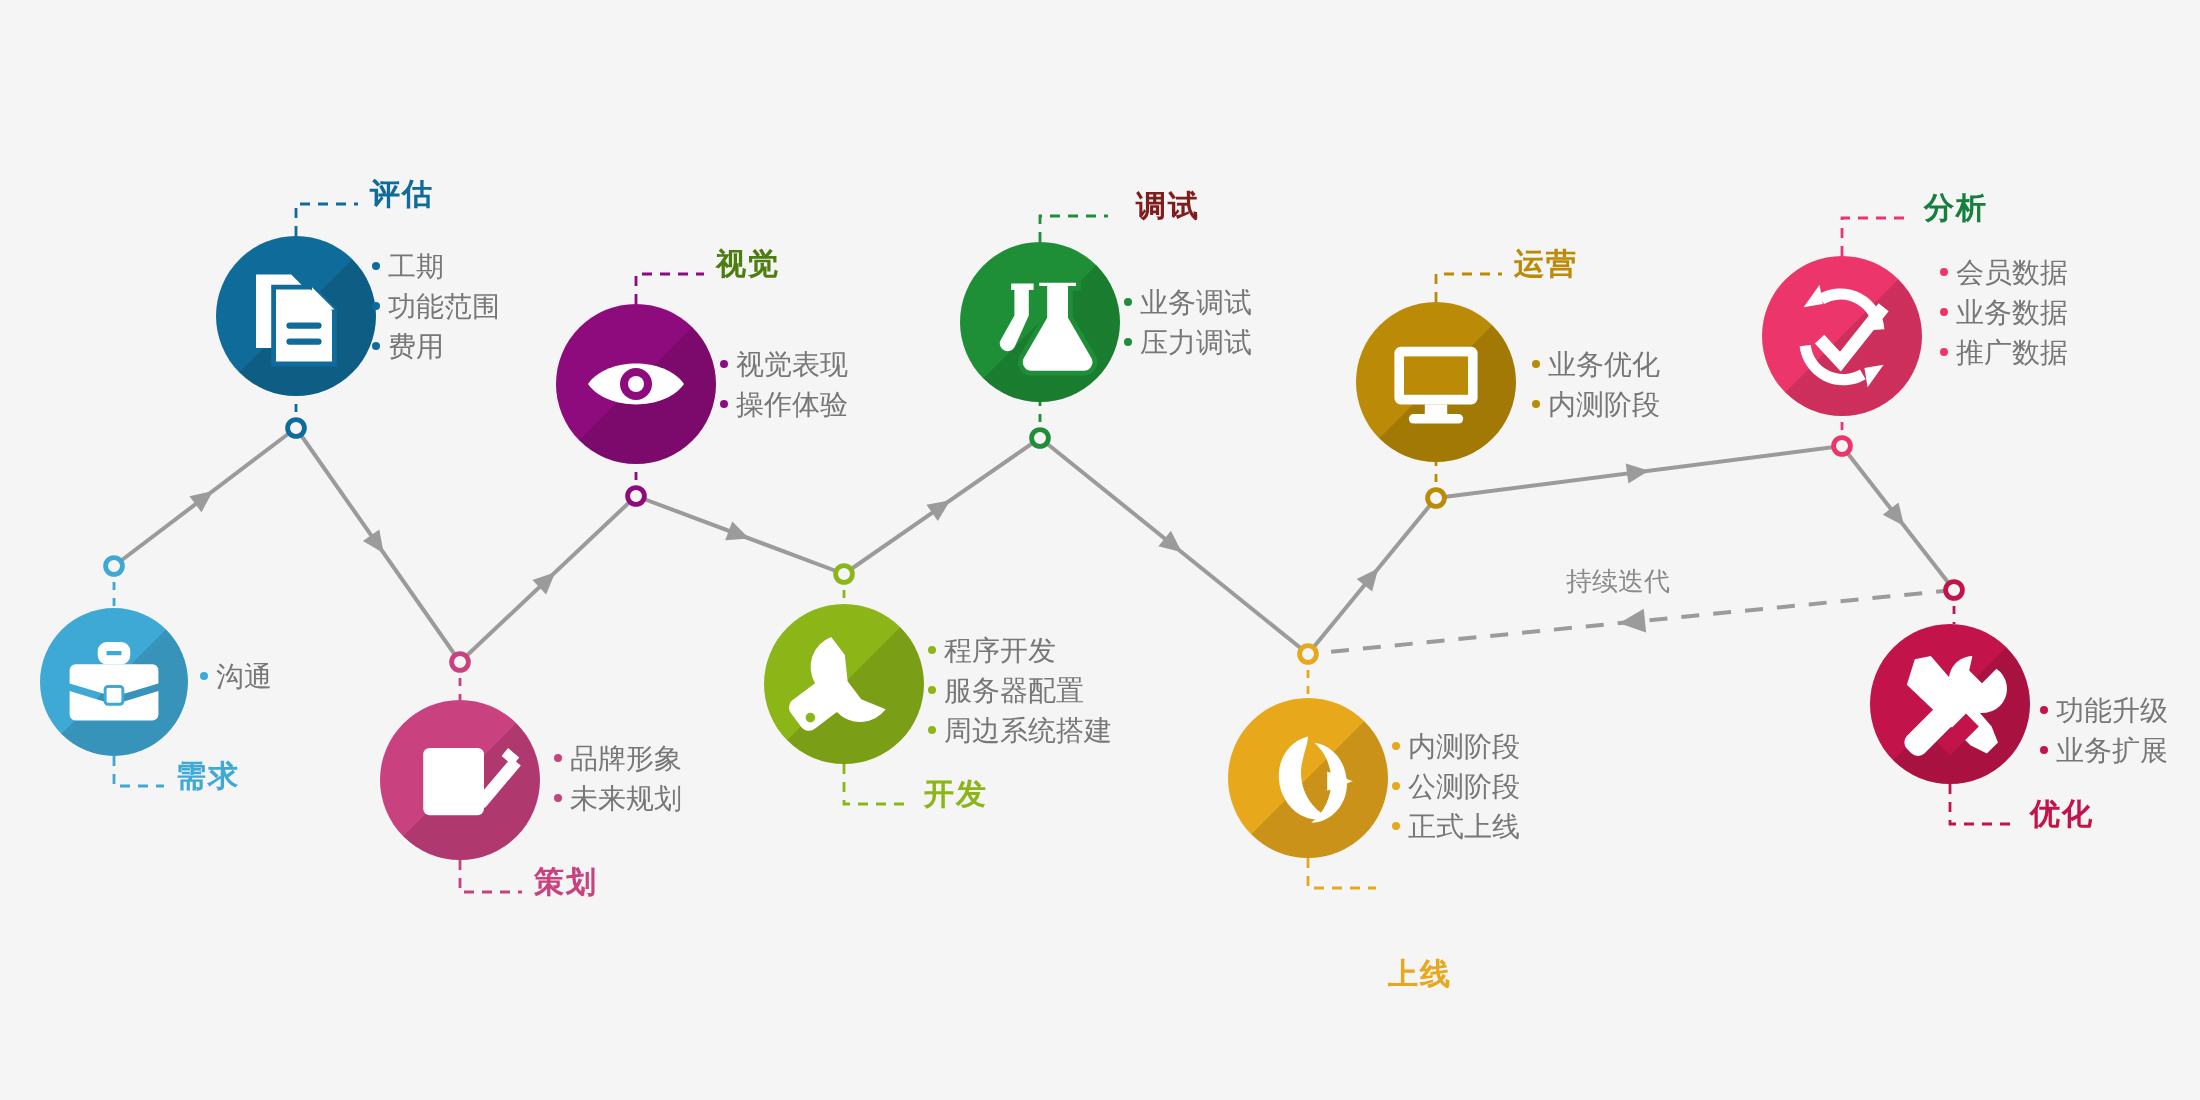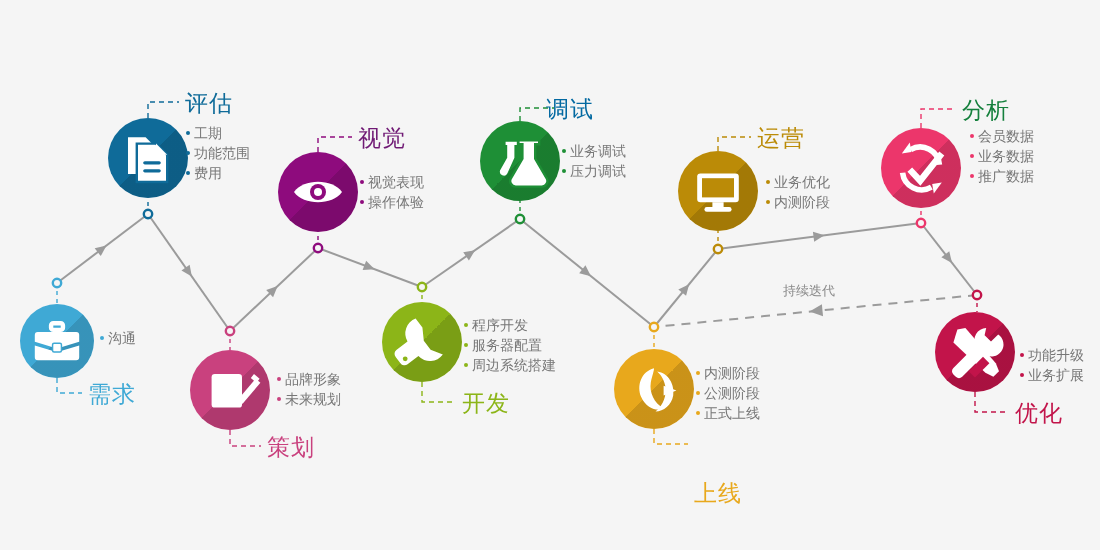--- a/index.html
+++ b/index.html
@@ -31,21 +31,21 @@
     white-space:nowrap;
     line-height:1.0;
     margin-bottom:6px;
     font-size:14px;
   }
   .bullets .li .dot{
     display:inline-block;width:4px;height:4px;border-radius:50%;
     vertical-align:middle;margin-right:4px;margin-bottom:2px;
   }
   .title{
-    position:absolute;z-index:6;font-size:23px;font-weight:normal;
+    position:absolute;z-index:6;font-size:15px;font-weight:bold;
     letter-spacing:1px;white-space:nowrap;
   }
   .iter-label{
     position:absolute;z-index:6;color:#8a8a8a;font-size:13px;white-space:nowrap;
   }
 </style>
 </head>
 <body>
 
 <div id="stage">
@@ -258,32 +258,32 @@
       <div class="title" style="left: 185px; top: 88px; color: rgb(15, 107, 153);">评估</div>
       <div class="bullets" style="left: 277px; top: 372px;">
         <div class="li"><span class="dot" style="background: rgb(201, 65, 126);"></span><span>品牌形象</span></div>
         <div class="li"><span class="dot" style="background: rgb(201, 65, 126);"></span><span>未来规划</span></div>
       </div>
       <div class="title" style="left: 267px; top: 432px; color: rgb(201, 65, 126);">策划</div>
       <div class="bullets" style="left: 360px; top: 175px;">
         <div class="li"><span class="dot" style="background: rgb(142, 11, 125);"></span><span>视觉表现</span></div>
         <div class="li"><span class="dot" style="background: rgb(142, 11, 125);"></span><span>操作体验</span></div>
       </div>
-      <div class="title" style="left: 358px; top: 123px; color: #701a75;">视觉</div>
+      <div class="title" style="left: 358px; top: 123px; color: #4d7c0f;">视觉</div>
       <div class="bullets" style="left: 464px; top: 318px;">
         <div class="li"><span class="dot" style="background: rgb(140, 181, 24);"></span><span>程序开发</span></div>
         <div class="li"><span class="dot" style="background: rgb(140, 181, 24);"></span><span>服务器配置</span></div>
         <div class="li"><span class="dot" style="background: rgb(140, 181, 24);"></span><span>周边系统搭建</span></div>
       </div>
       <div class="title" style="left: 462px; top: 388px; color: rgb(140, 181, 24);">开发</div>
       <div class="bullets" style="left: 562px; top: 144px;">
         <div class="li"><span class="dot" style="background: rgb(30, 143, 54);"></span><span>业务调试</span></div>
         <div class="li"><span class="dot" style="background: rgb(30, 143, 54);"></span><span>压力调试</span></div>
       </div>
-      <div class="title" style="left: 546px; top: 94px; color: #0369a1;">调试</div>
+      <div class="title" style="left: 568px; top: 94px; color: #7f1d1d;">调试</div>
       <div class="bullets" style="left: 696px; top: 366px;">
         <div class="li"><span class="dot" style="background: rgb(232, 168, 28);"></span><span>内测阶段</span></div>
         <div class="li"><span class="dot" style="background: rgb(232, 168, 28);"></span><span>公测阶段</span></div>
         <div class="li"><span class="dot" style="background: rgb(232, 168, 28);"></span><span>正式上线</span></div>
       </div>
       <div class="title" style="left: 694px; top: 430px; color: rgb(232, 168, 28); margin-top: 48px;">上线</div>
       <div class="bullets" style="left: 766px; top: 175px;">
         <div class="li"><span class="dot" style="background: rgb(187, 139, 7);"></span><span>业务优化</span></div>
         <div class="li"><span class="dot" style="background: rgb(187, 139, 7);"></span><span>内测阶段</span></div>
       </div>

